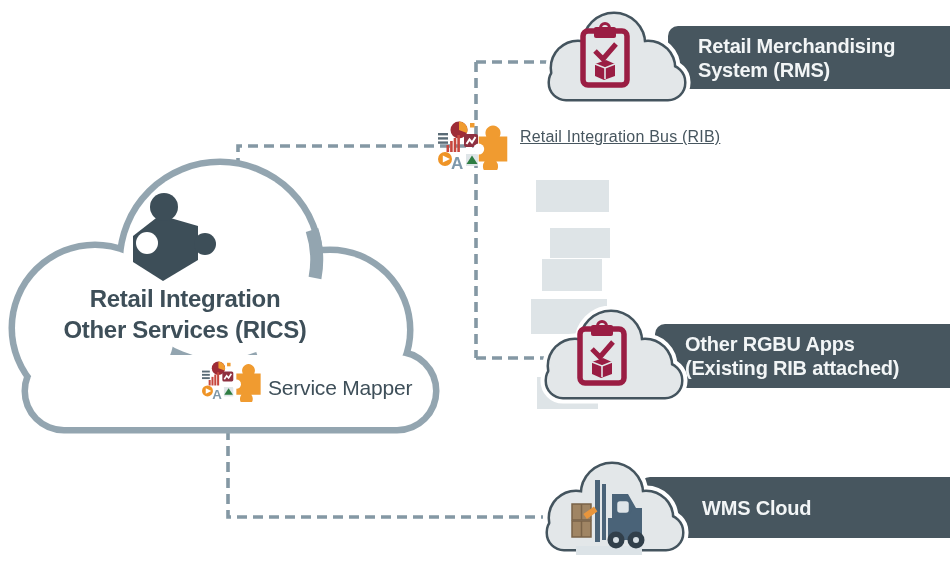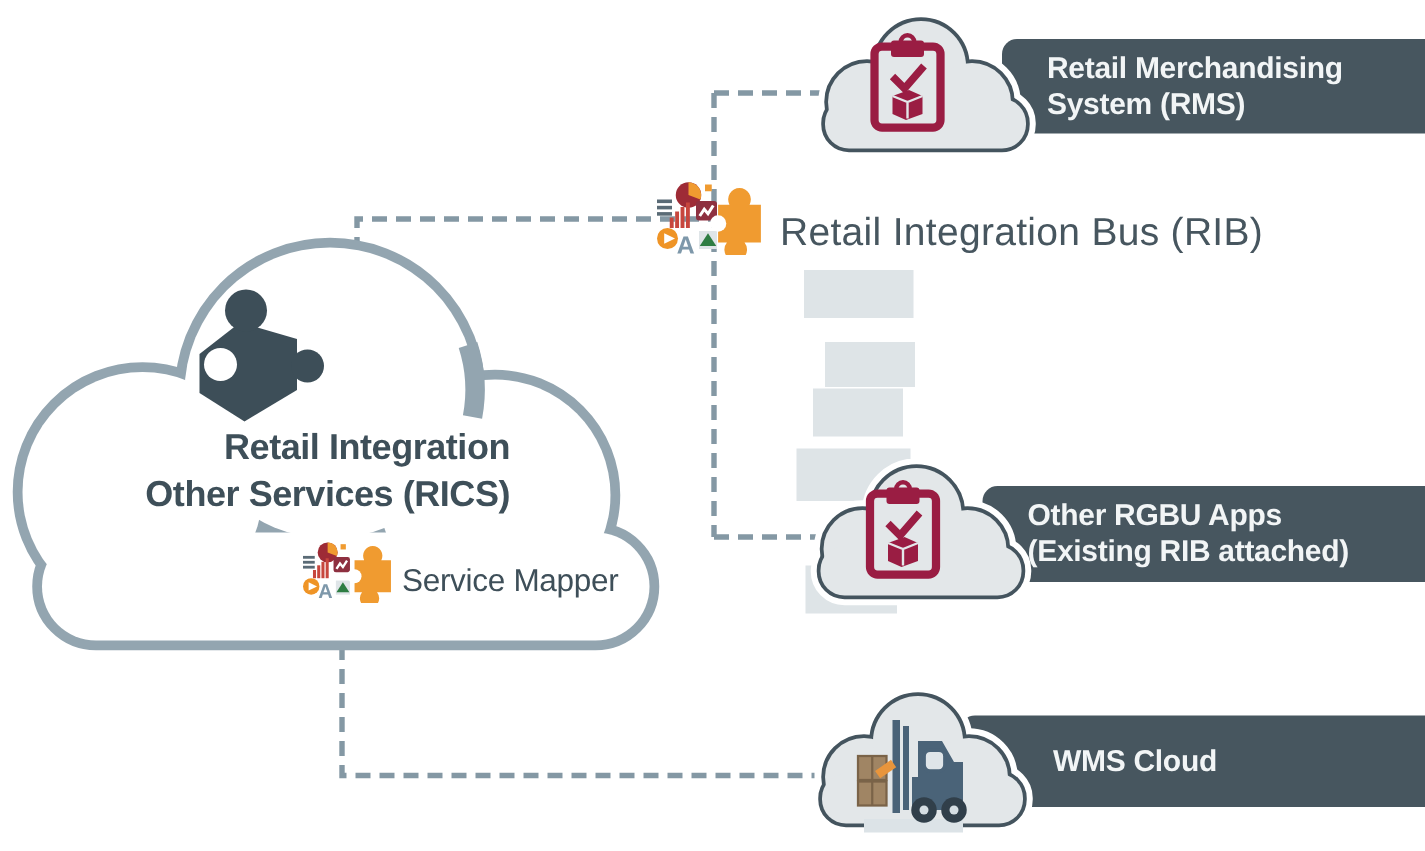--- a/index.html
+++ b/index.html
@@ -5,30 +5,30 @@
   html,body{margin:0;padding:0;background:#ffffff;}
   .stage{
     position:relative;width:950px;height:567px;overflow:hidden;
     font-family:"Liberation Sans", sans-serif;background:#ffffff;
   }
   .abs{position:absolute;}
   .grect{position:absolute;background:#DEE4E7;}
   svg{display:block;}
   .rics-title{
     position:absolute;left:30px;top:283px;width:310px;
-    text-align:right;font-weight:bold;font-size:24px;line-height:31px;
+    text-align:center;font-weight:bold;font-size:24px;line-height:31px;
     color:#3E4F59;letter-spacing:-0.3px;
   }
   .sm-label{
     position:absolute;left:268px;top:376px;
     font-weight:normal;font-size:21px;color:#3E4F59;letter-spacing:-0.2px;
   }
   .rib-label{
-    position:absolute;left:520px;top:139px;
-    font-size:26px;color:#47565F;letter-spacing:0.2px;
+    position:absolute;left:520px;top:128px;
+    font-size:16px;color:#47565F;letter-spacing:0.2px;text-decoration:underline;
   }
   .banner{
     position:absolute;background:#47565F;border-radius:10px;
     color:#F2F5F6;font-weight:bold;font-size:20px;line-height:24px;
     display:flex;flex-direction:column;justify-content:center;
     letter-spacing:-0.2px;
   }
   .banner .bline{white-space:nowrap;}
 </style>
 </head>

